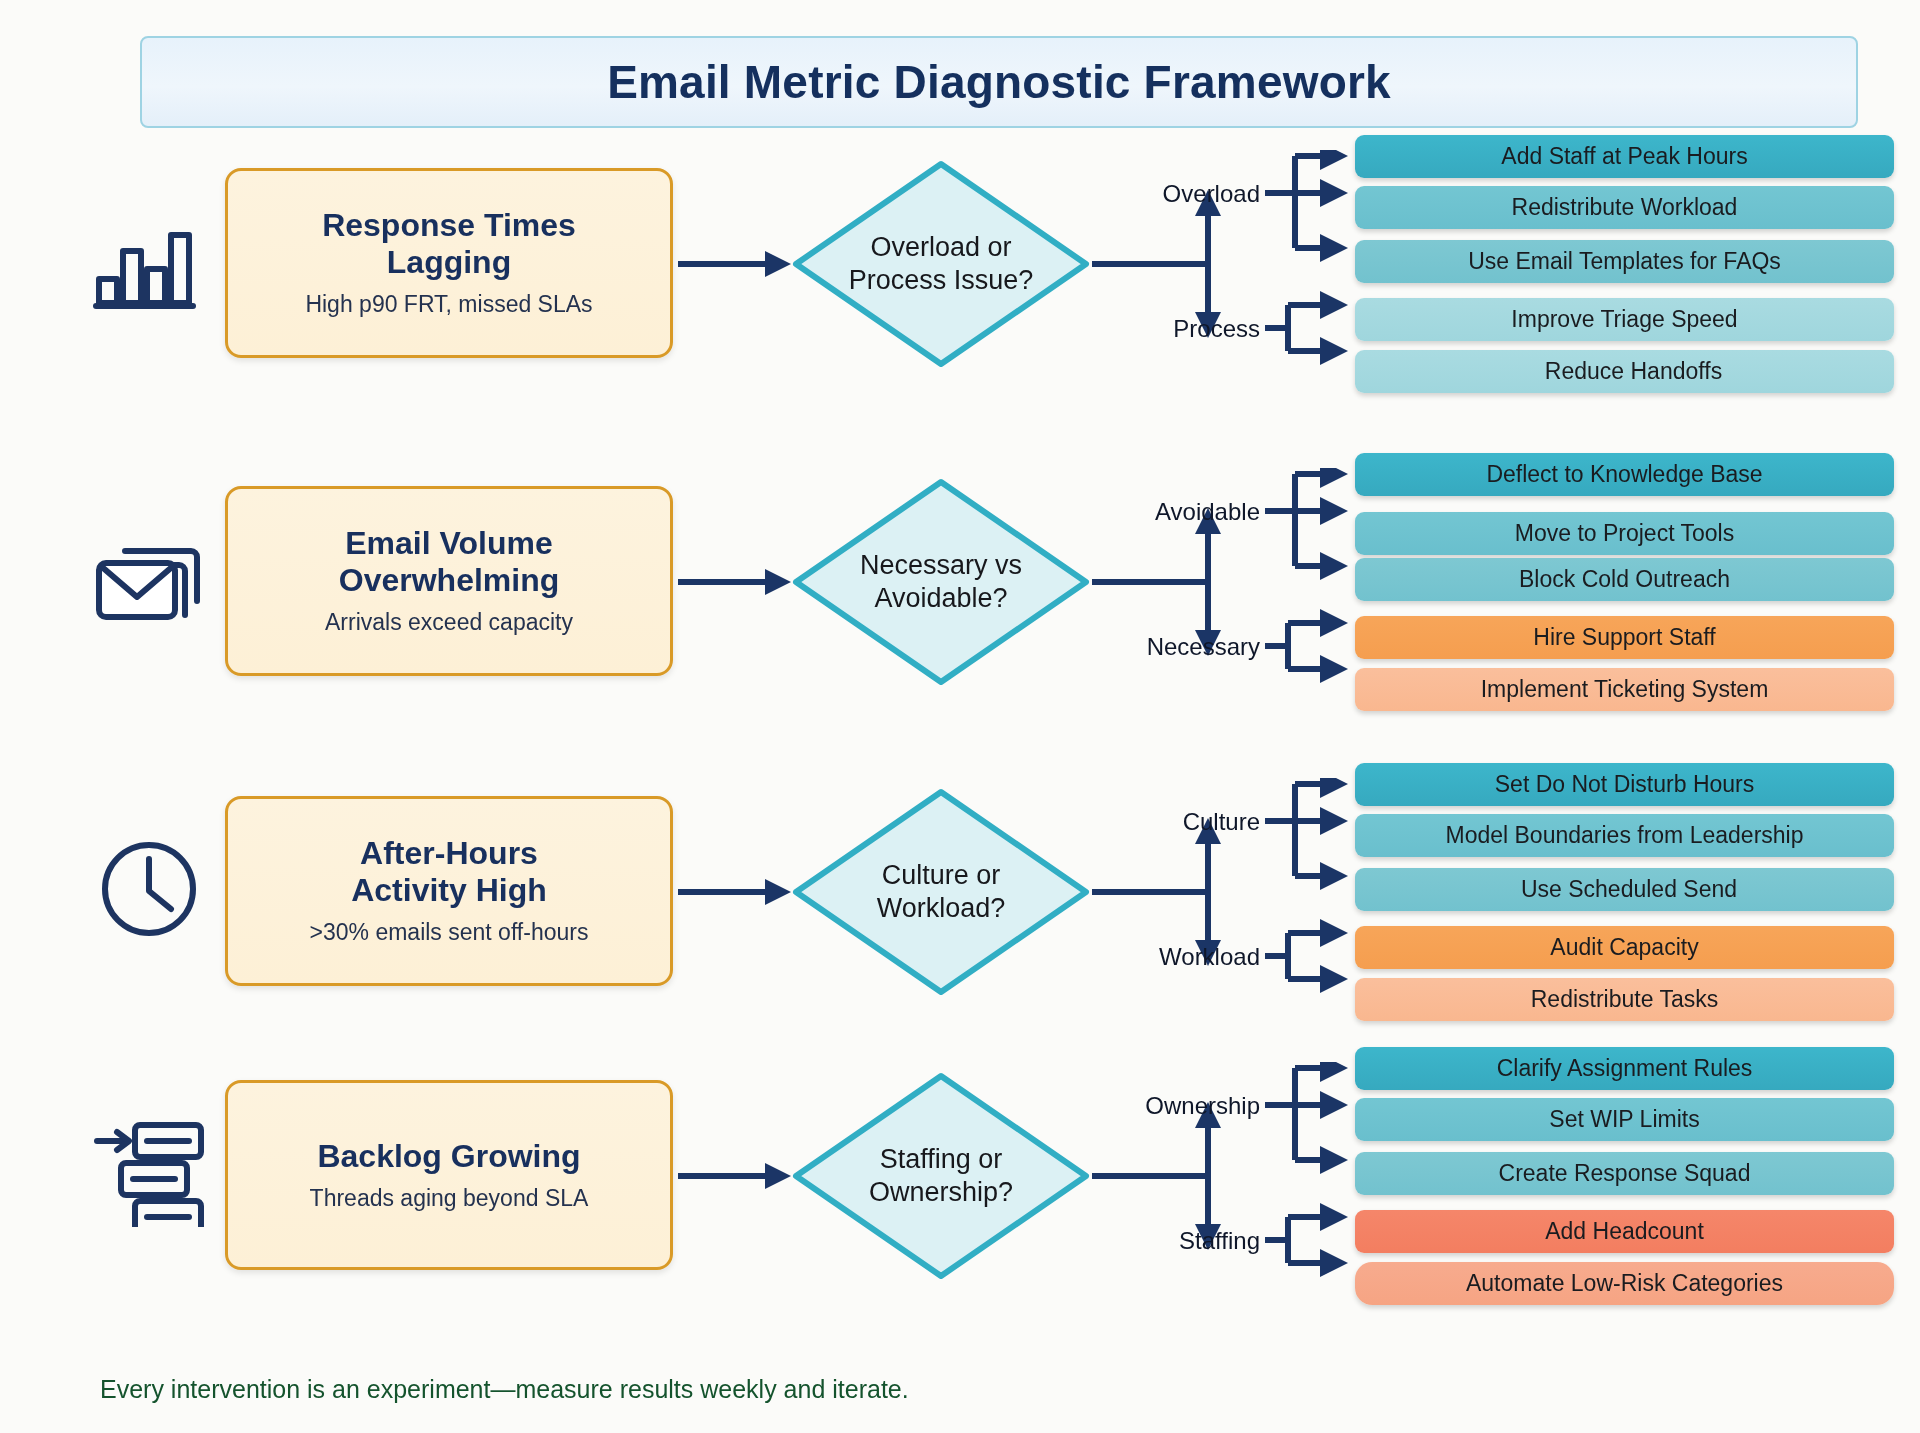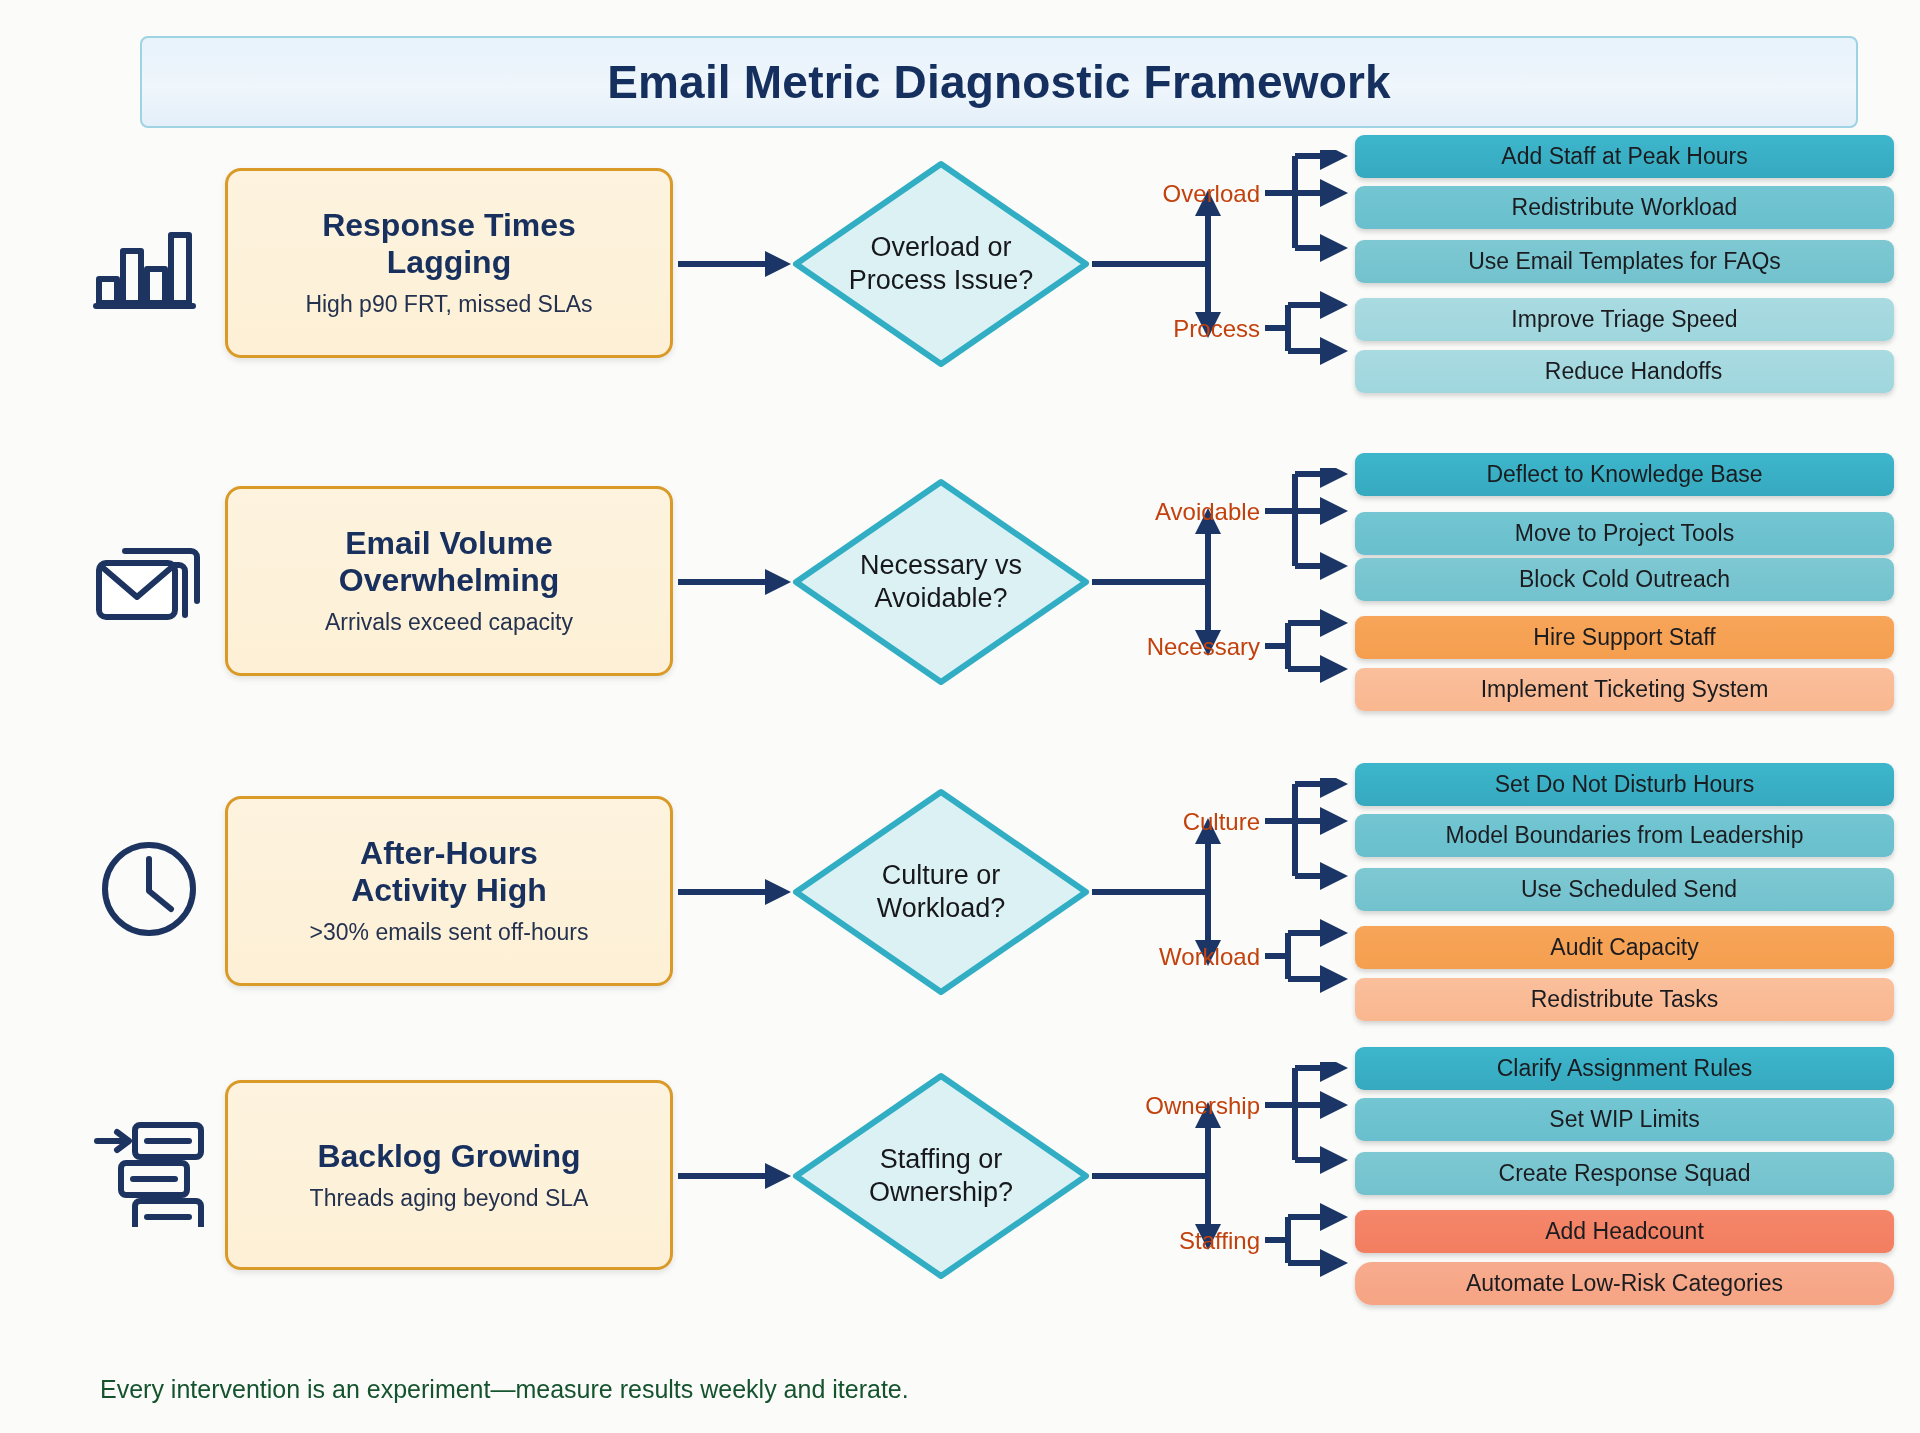--- a/index.html
+++ b/index.html
@@ -67,21 +67,21 @@
   .diamond-label{
     position:absolute;inset:0;display:flex;align-items:center;justify-content:center;
     font-size:27px;color:#17181c;text-align:center;line-height:1.22;white-space:pre-line;
   }
 
   
   .conn{position:absolute;left:1090px;top:0;width:280px;height:300px;}
 
   
   .br-label{
-    position:absolute;font-size:24px;color:#c2410c;white-space:nowrap;
+    position:absolute;font-size:24px;color:#0f172a;white-space:nowrap;
     text-align:right;
   }
 
   
   .act{
     position:absolute;left:1355px;width:539px;height:43px;
     border-radius:9px;
     display:flex;align-items:center;justify-content:center;
     font-size:23px;color:#1a1c20;
     box-shadow:0 3px 5px rgba(0,0,0,.16);

